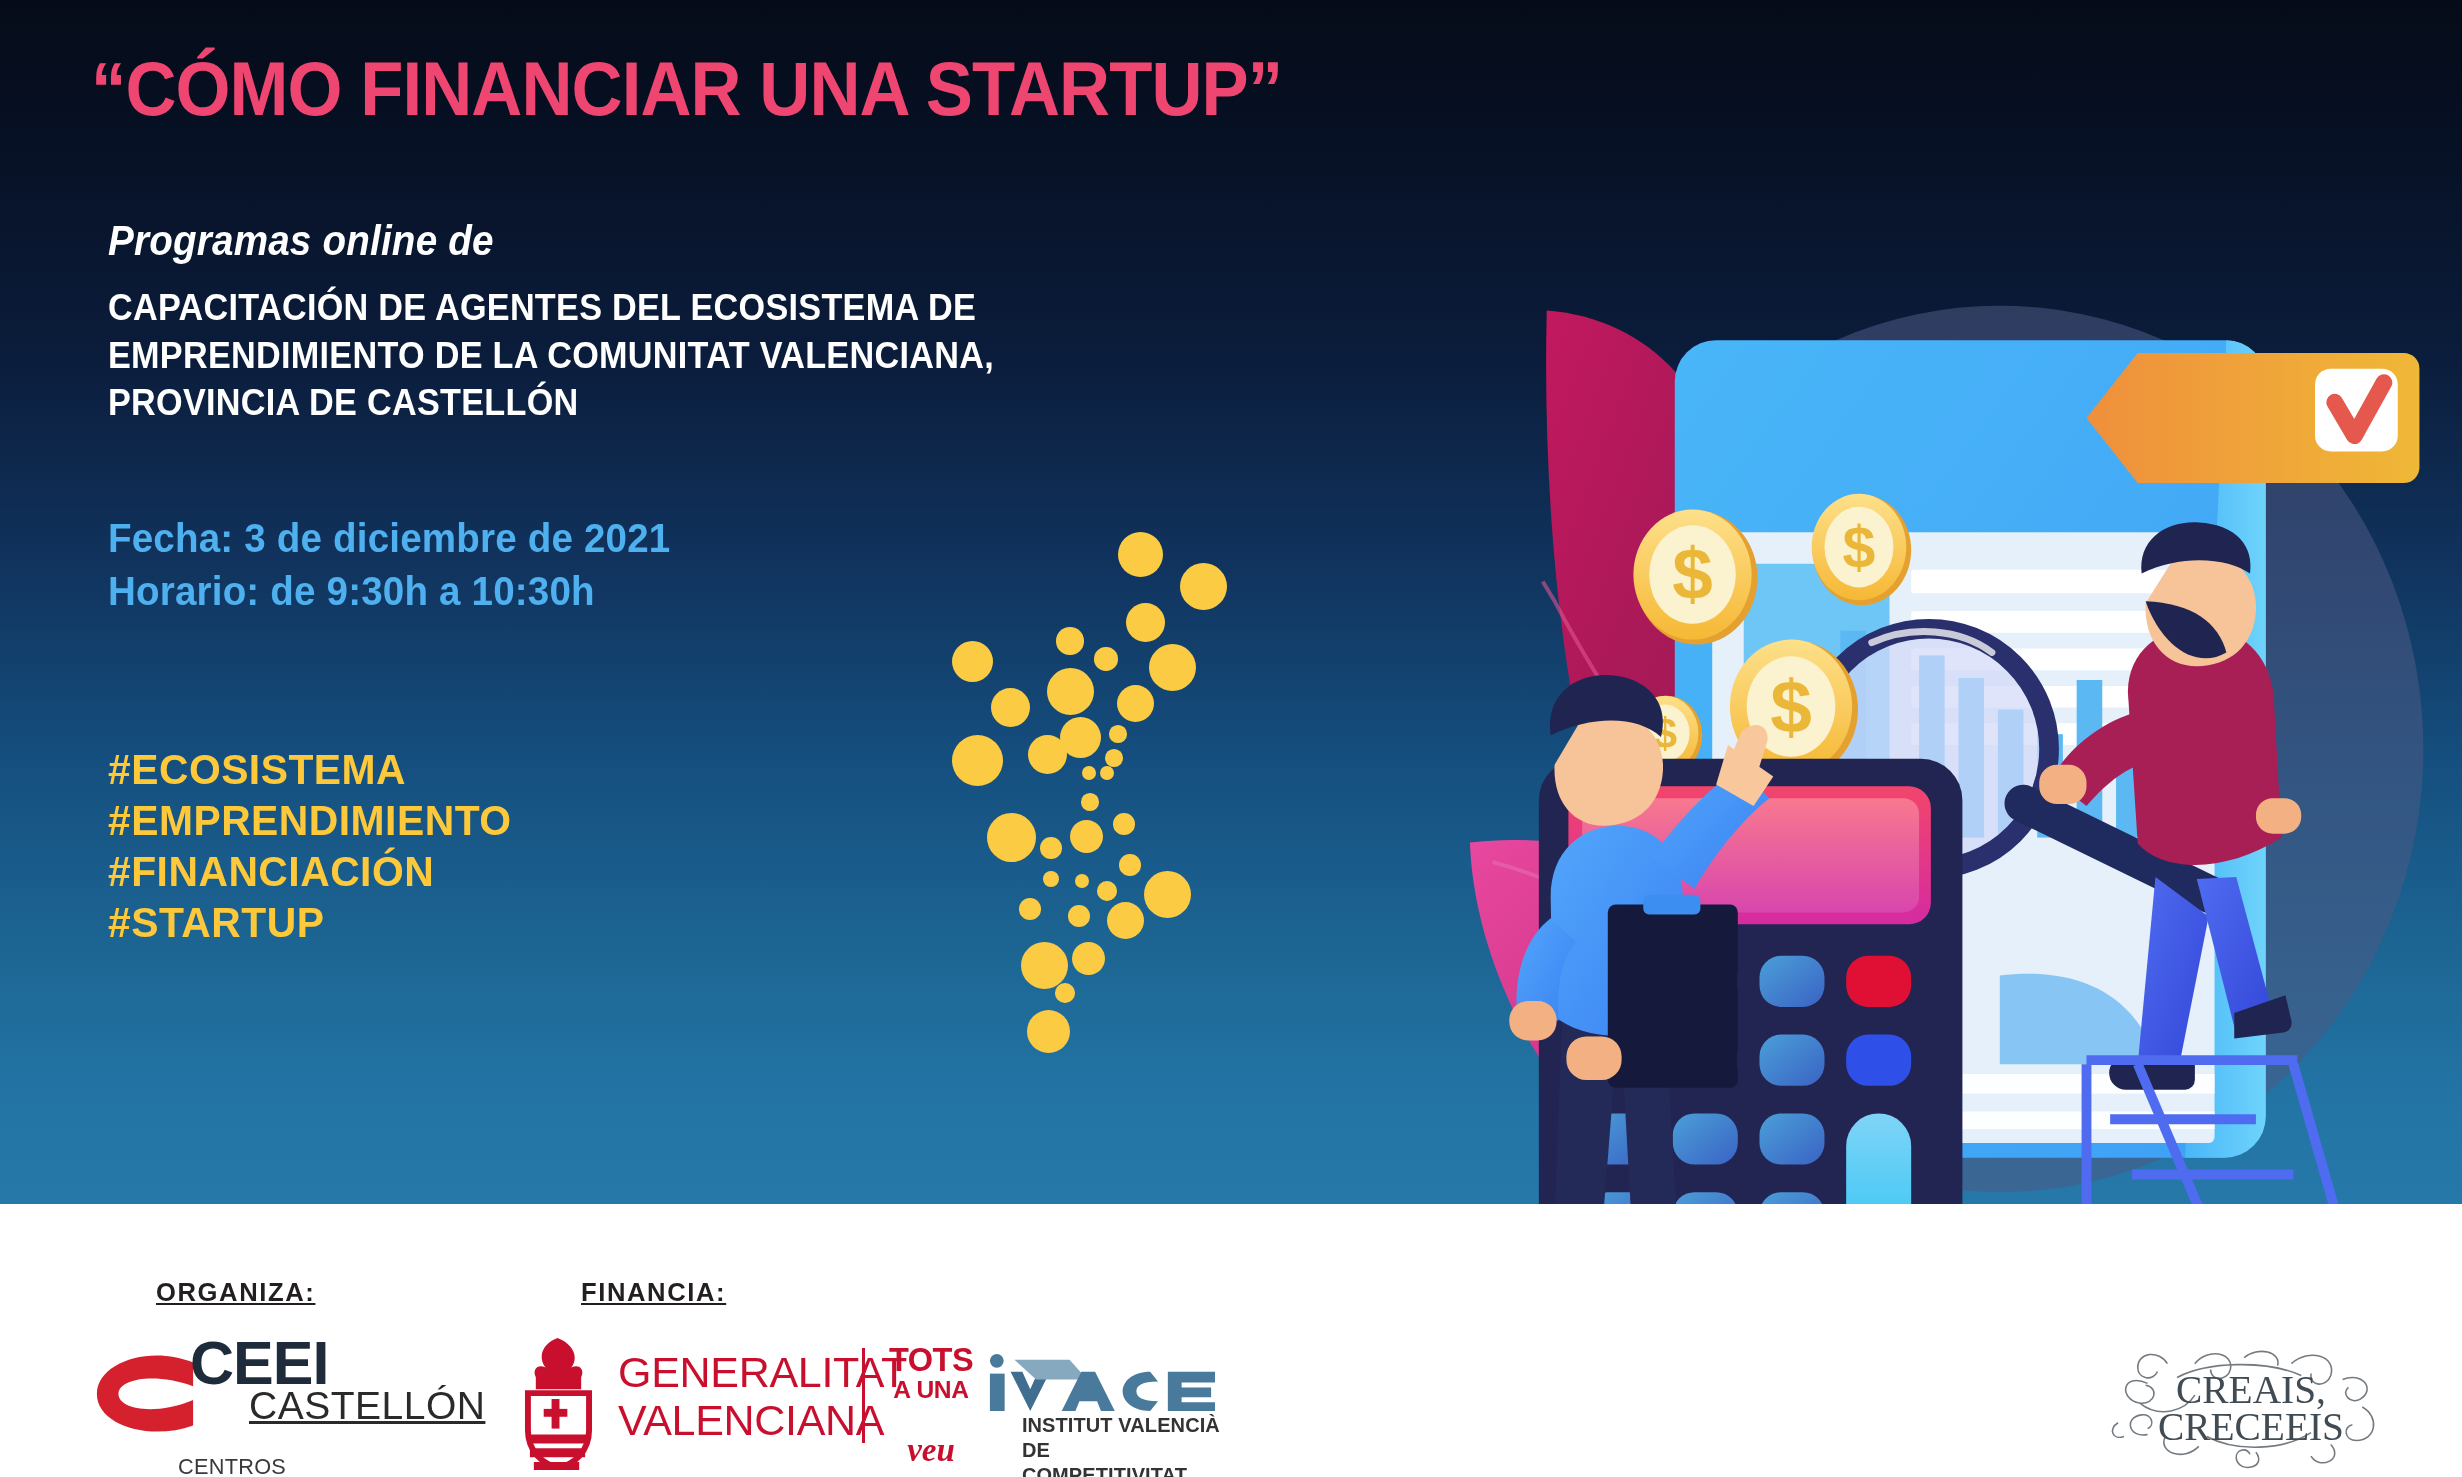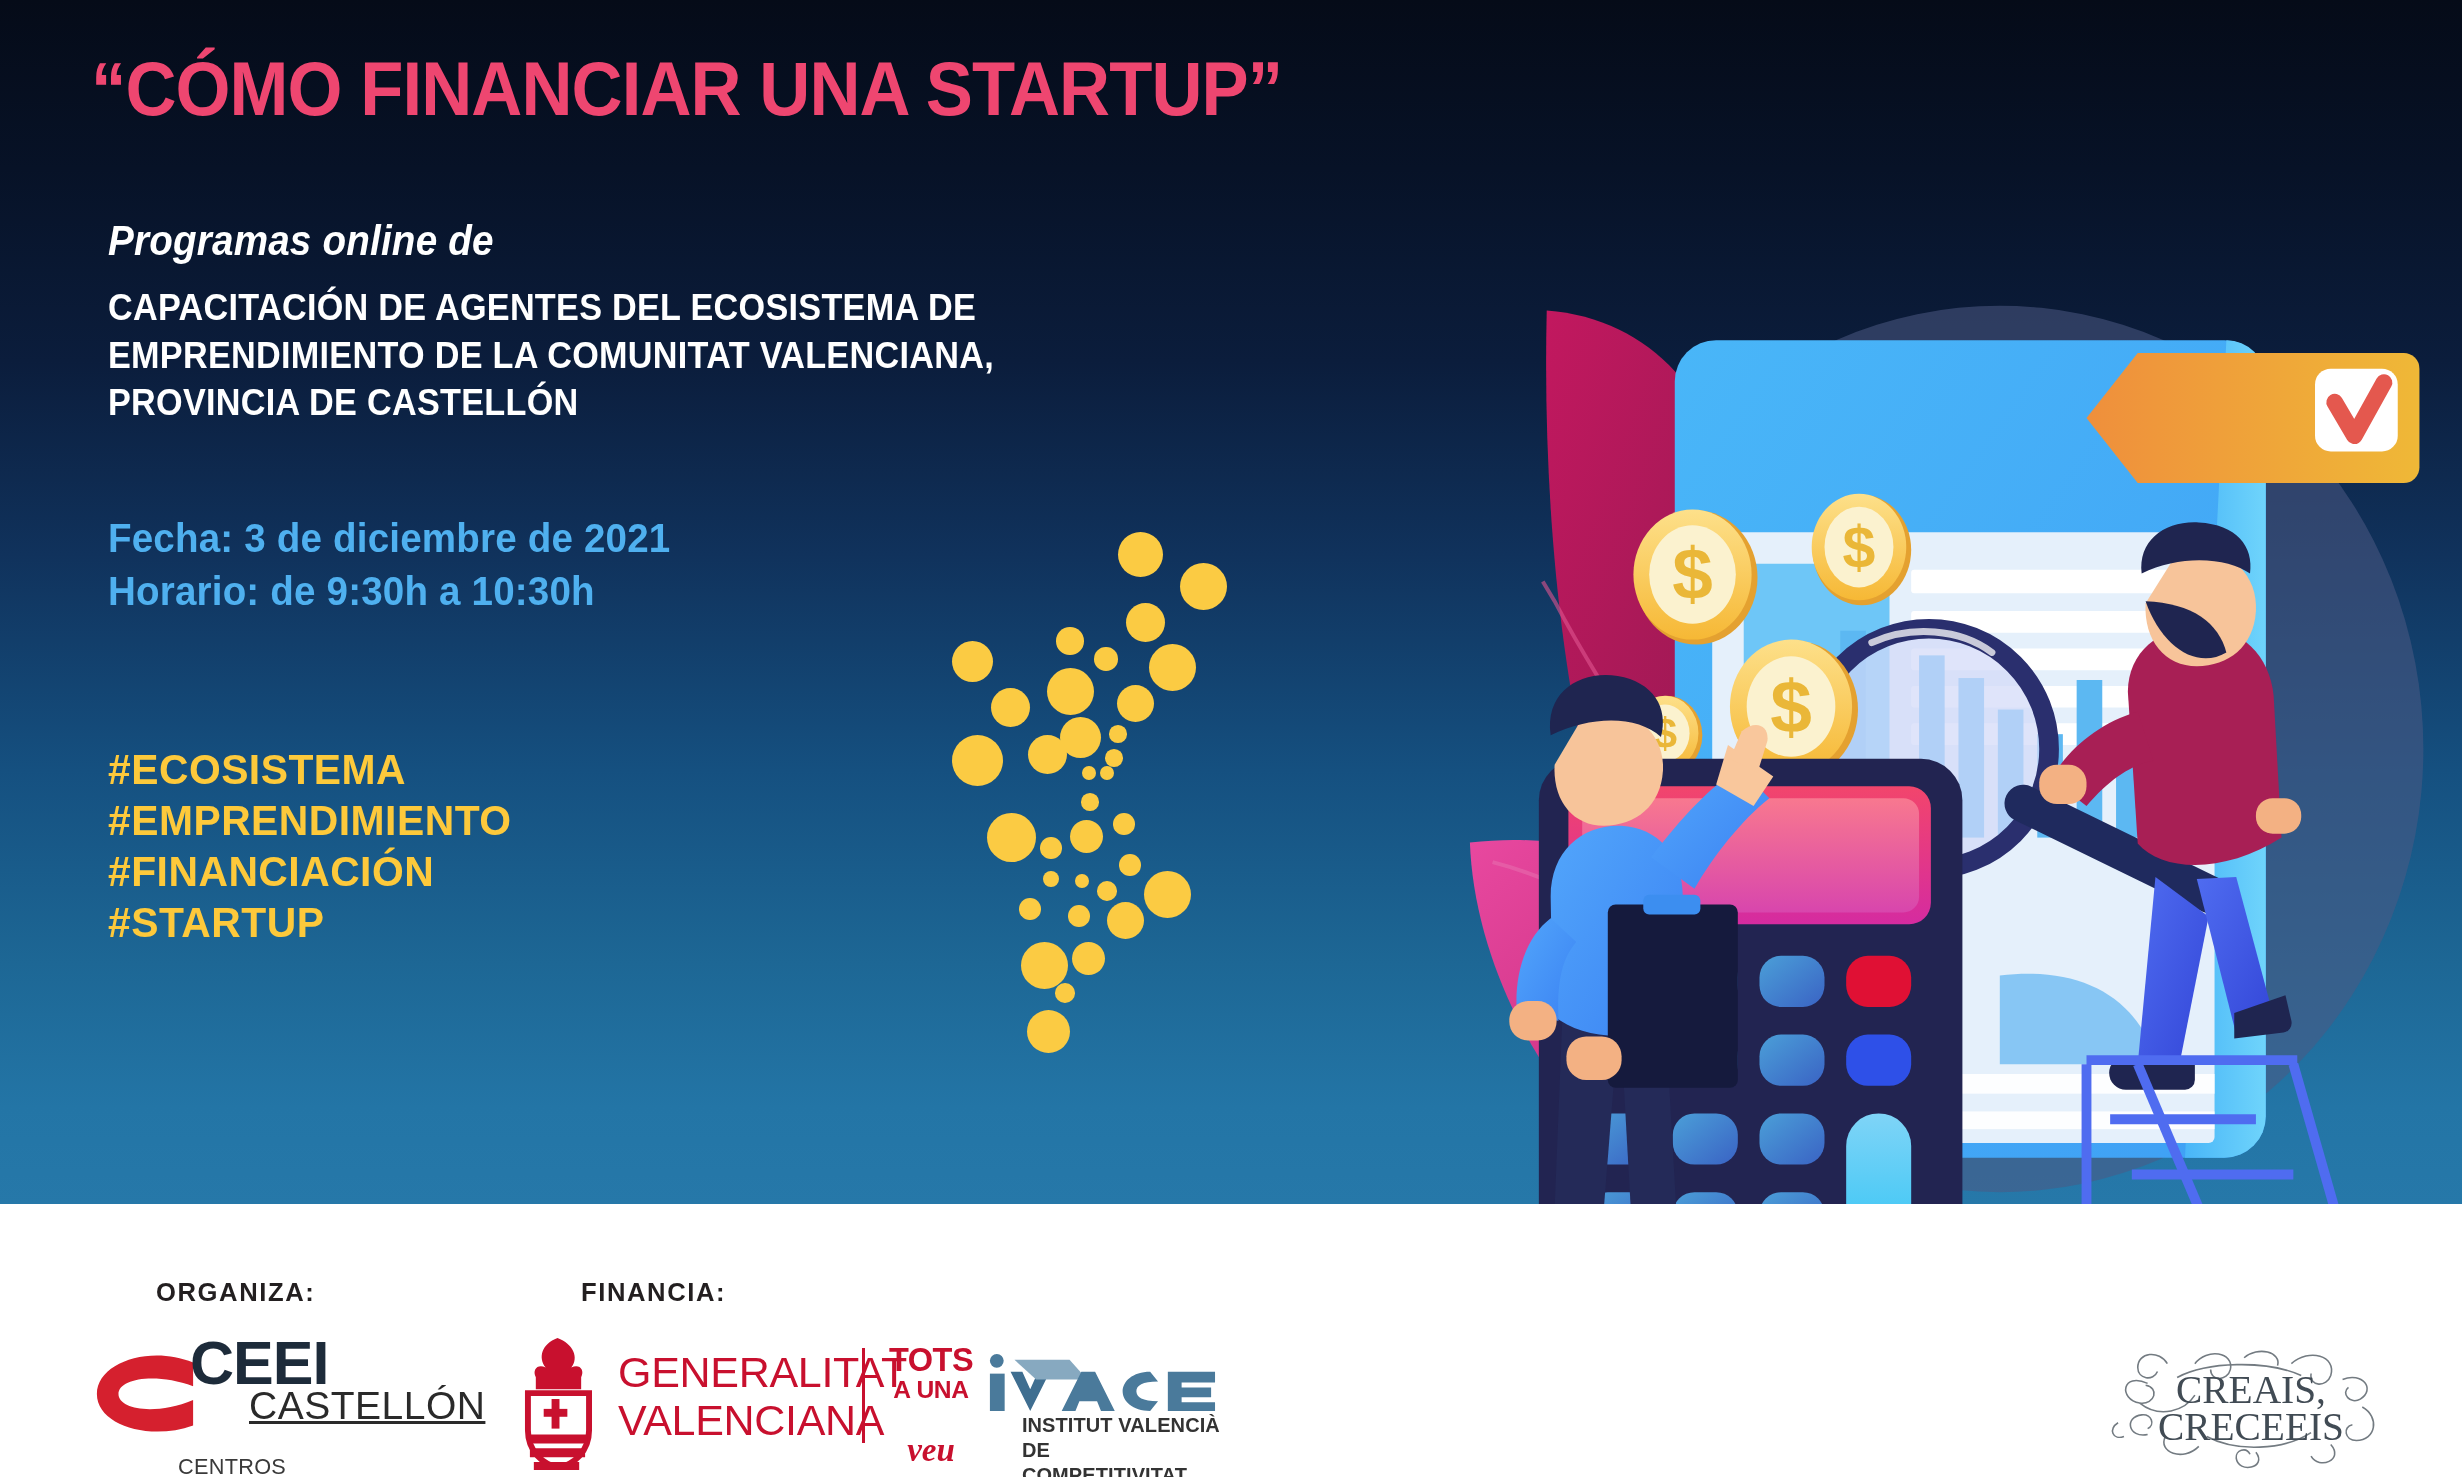--- a/index.html
+++ b/index.html
@@ -40,21 +40,21 @@
   
   .dots{position:absolute;left:936px;top:522px;width:335px;height:561px;}
   .dots i{position:absolute;display:block;border-radius:50%;background:#fbcb43;}
 
   
   .illo{position:absolute;left:1448px;top:286px;width:1015px;height:918px;}
   .illo svg{display:block;width:1015px;height:918px;}
 
   
   .footer{position:absolute;left:0;top:1204px;width:2463px;height:274px;background:#fff;}
-  .flabel{position:absolute;color:#231f20;font-size:25.6px;font-weight:700;letter-spacing:1.6px;}
+  .flabel{position:absolute;color:#231f20;font-size:25.6px;font-weight:700;letter-spacing:1.6px;text-decoration:underline;}
   .org-label{left:156px;top:74px;}
   .fin-label{left:581px;top:74px;}
 
   .ceei{position:absolute;left:91px;top:133px;width:276px;height:118px;}
   .ceei-word{position:absolute;left:99px;top:-3.9px;color:#1d2b3a;font-size:61px;font-weight:700;
              letter-spacing:-1px;line-height:1;}
   .ceei-cast{position:absolute;left:158px;top:49px;color:#2a2a2a;font-size:39px;font-weight:400;
              letter-spacing:0.5px;line-height:1;text-decoration:underline;}
   .ceei-sub{position:absolute;left:87px;top:116px;color:#3a3a3a;font-size:21.7px;font-weight:400;
             line-height:1.3;letter-spacing:0.3px;}

